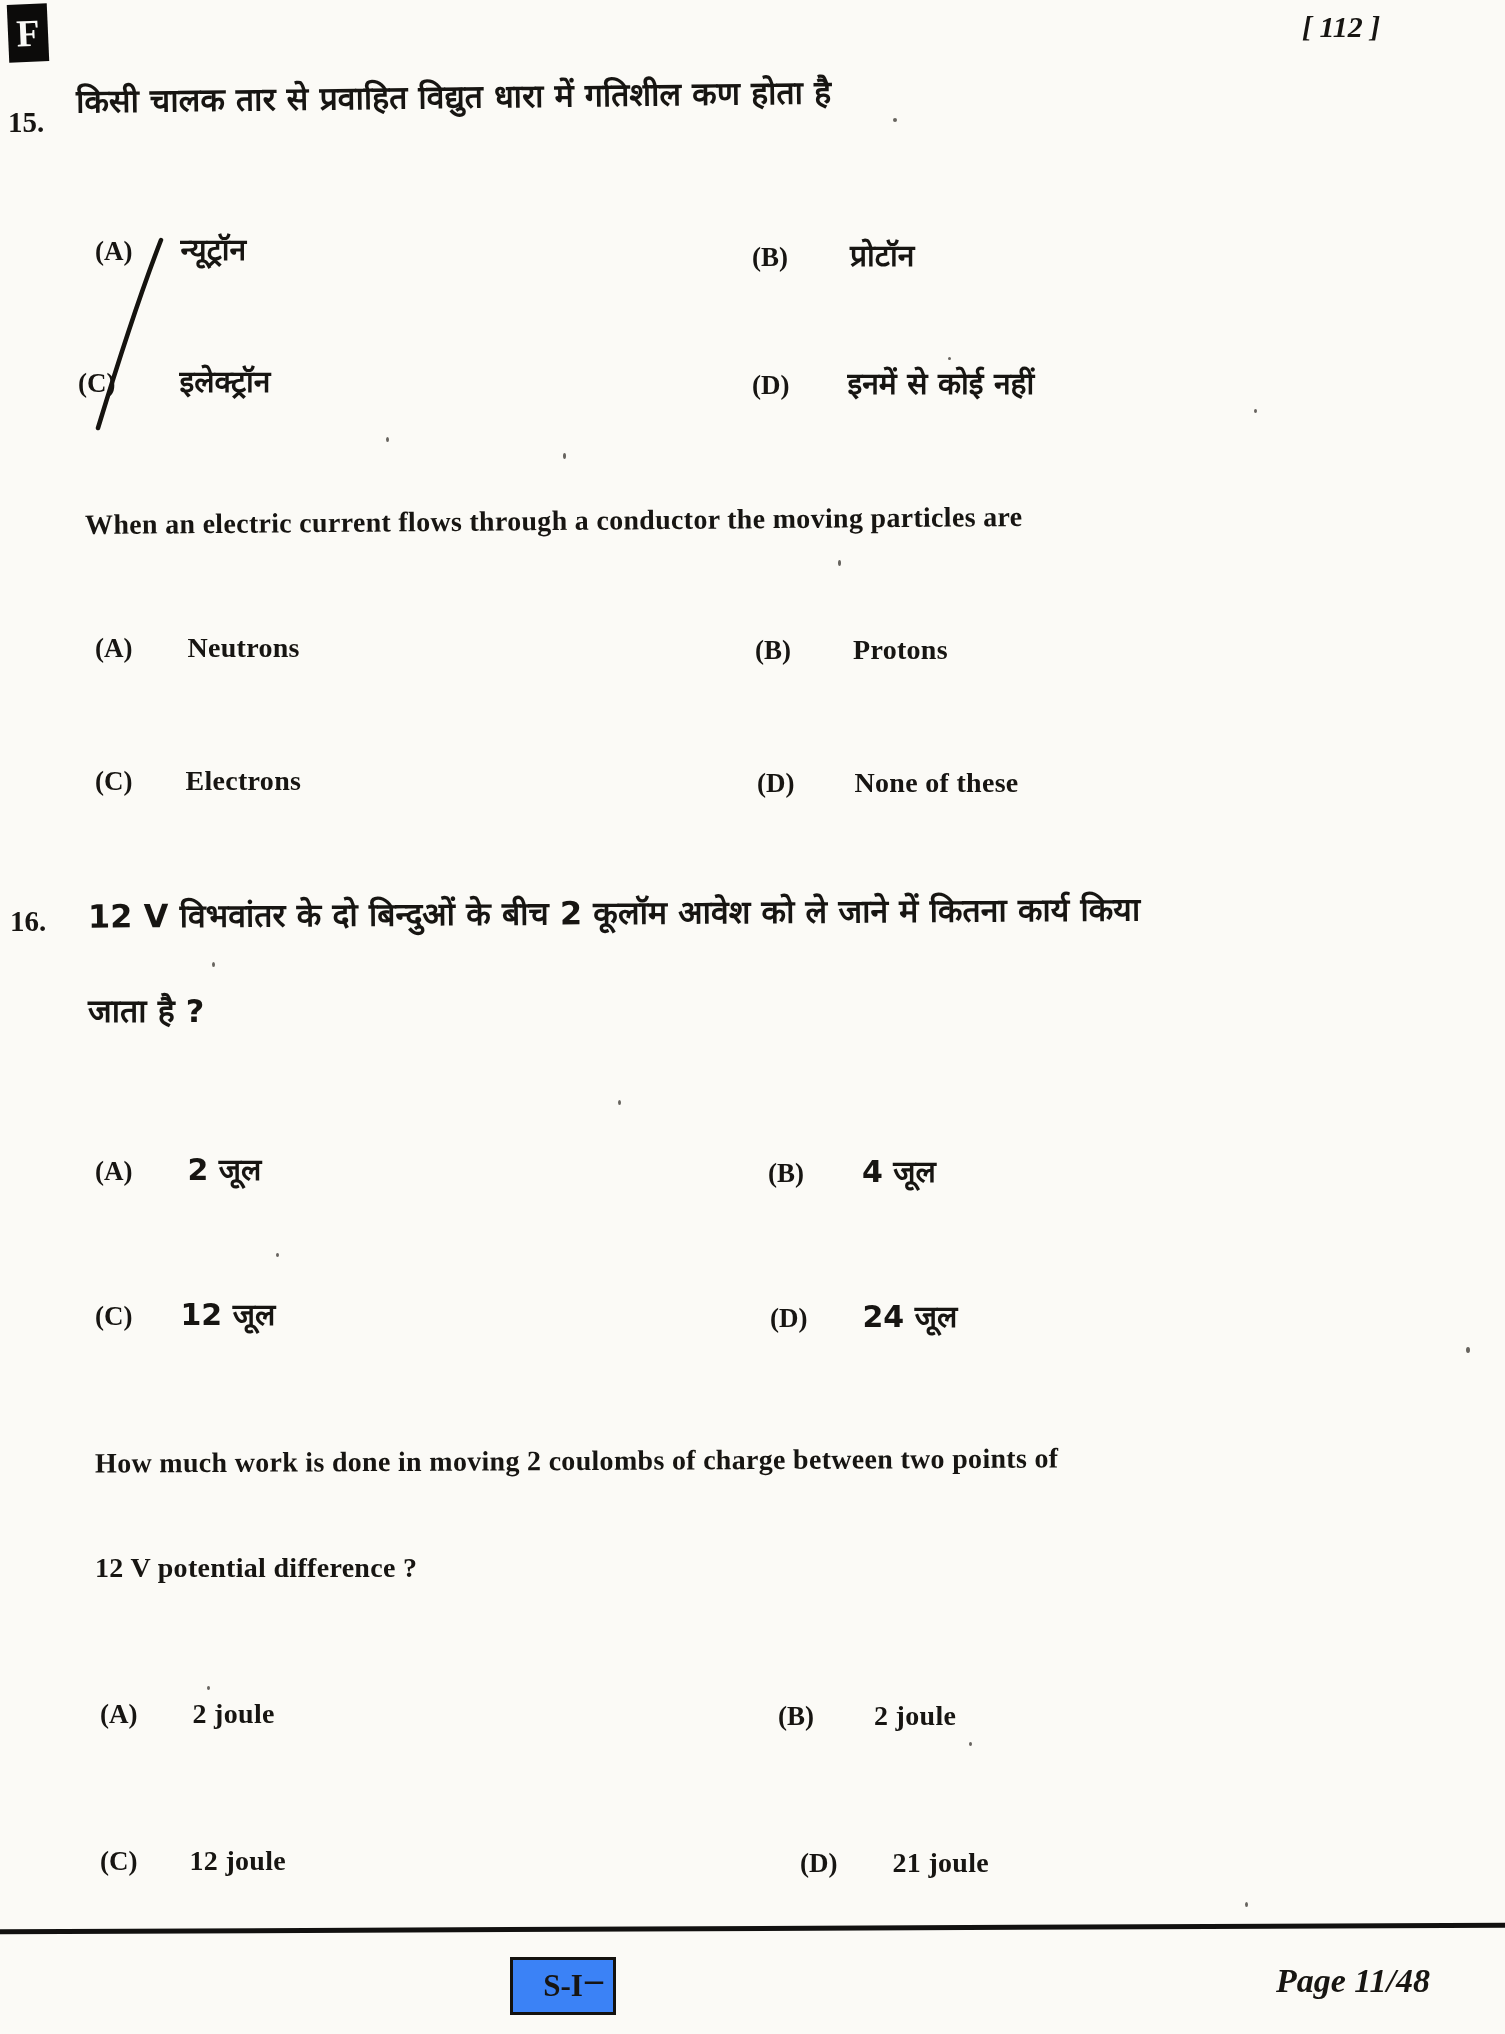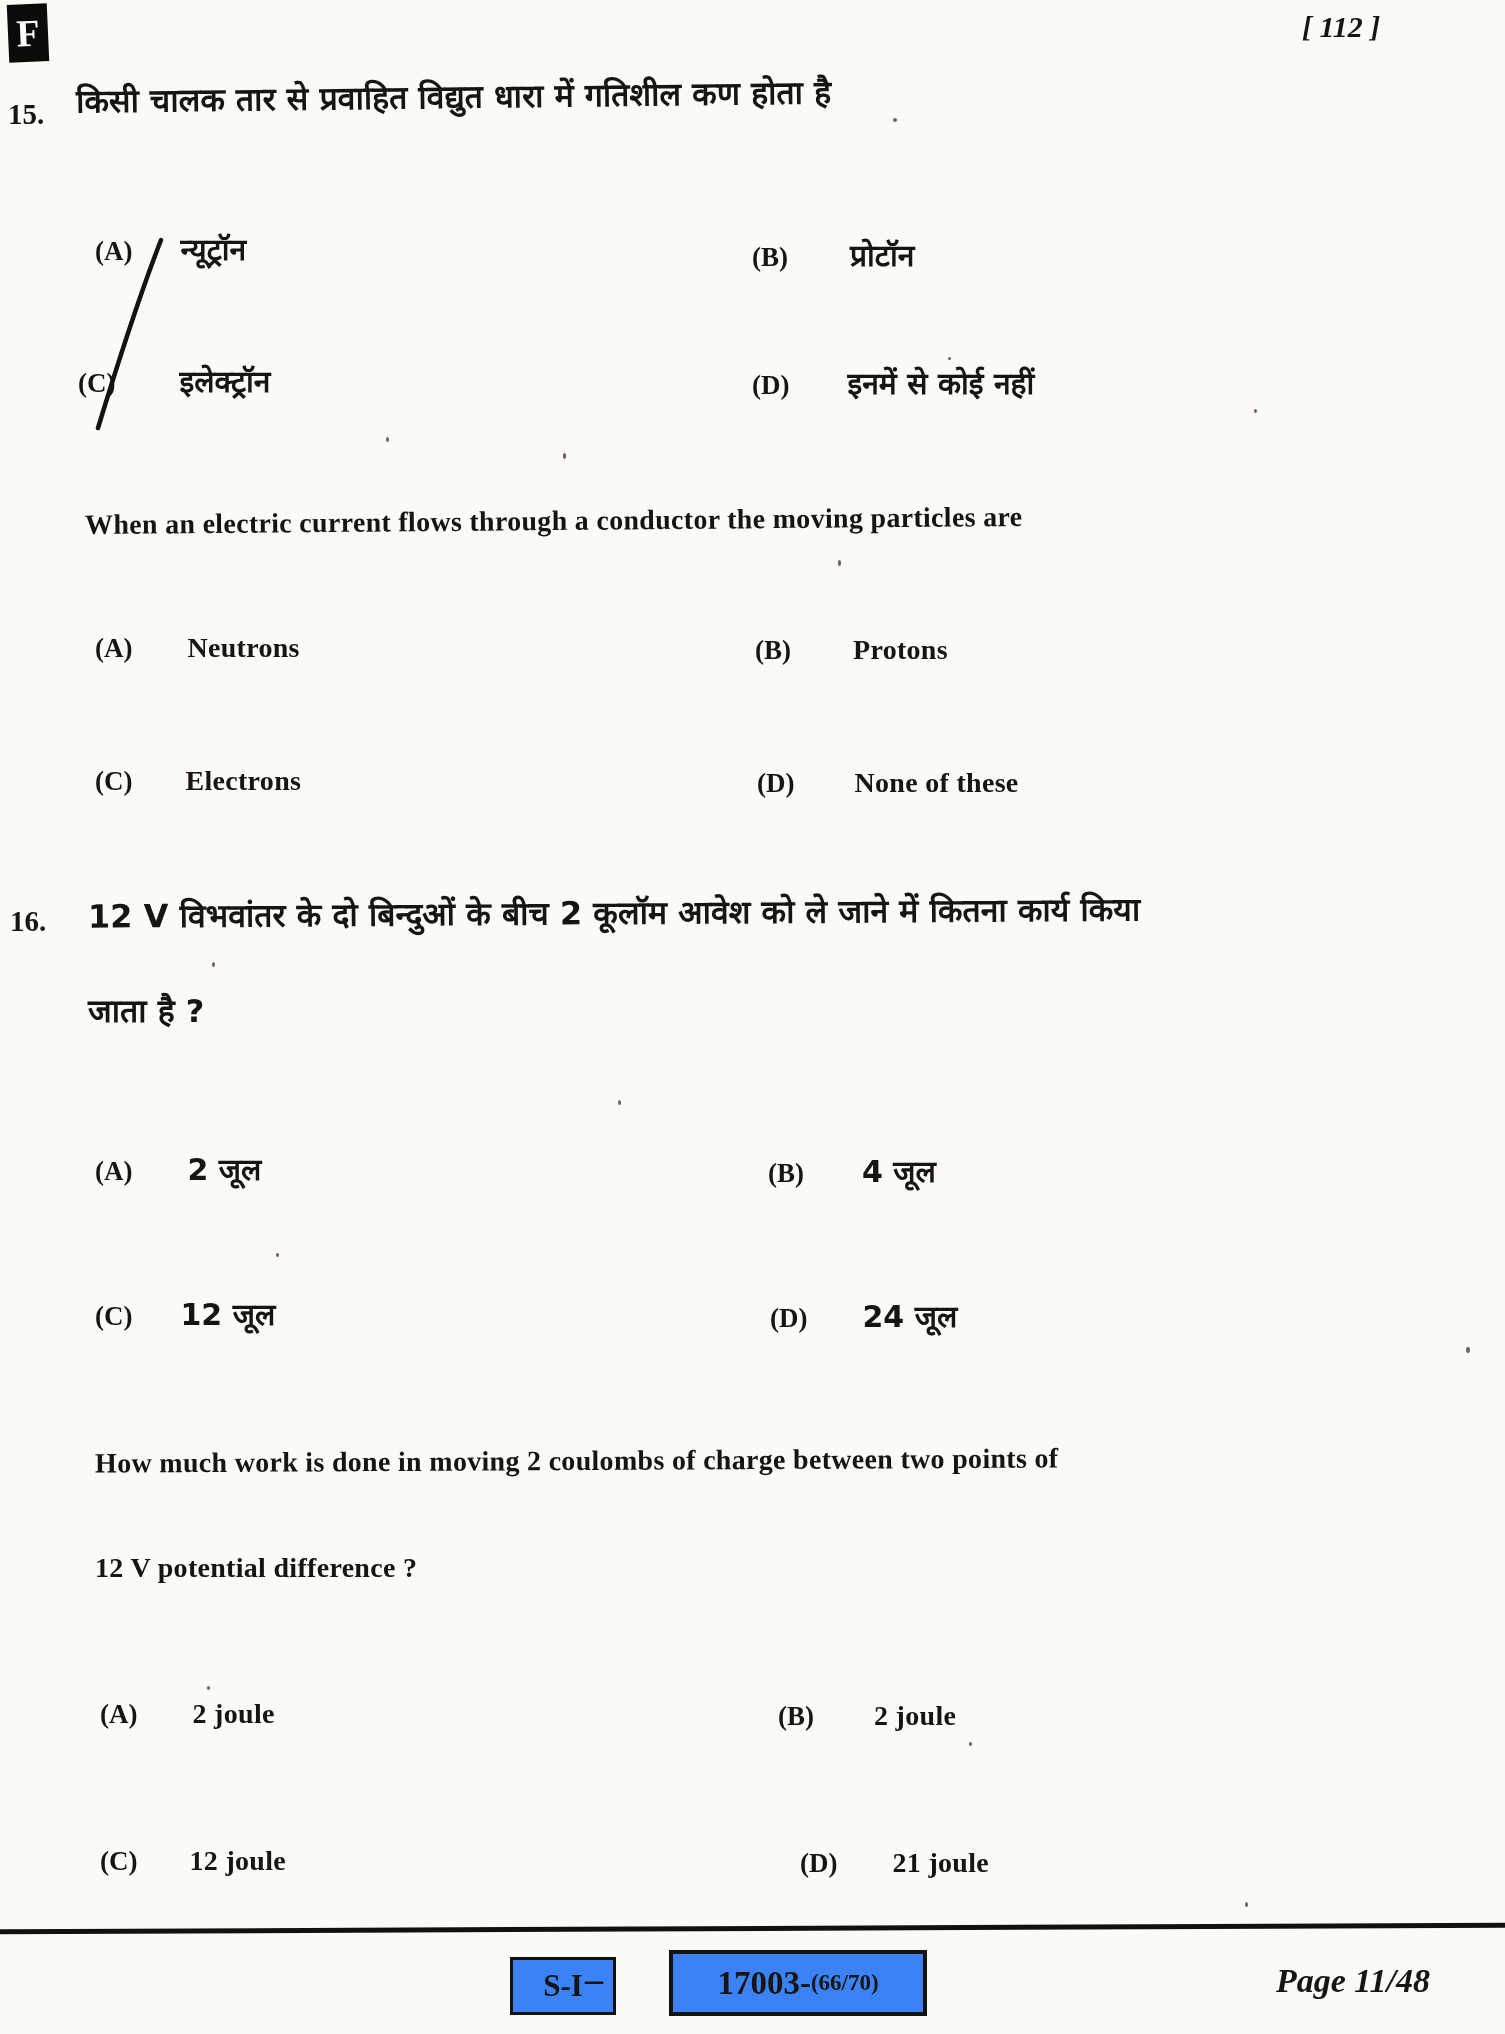--- a/index.html
+++ b/index.html
@@ -44,21 +44,21 @@
 </head>
 <body>
 
 <div class="page">
 
   <div class="badge">
     <span>F</span>
   </div>
   <div class="abs top-pagenum" style="left:1302px;top:10px;font-style:italic;">[ 112 ]</div>
 
-  <div class="abs qnum" style="left:8px;top:98px;">15.</div>
+  <div class="abs qnum" style="left:8px;top:106px;">15.</div>
   <div class="abs hindi qtext-hi" style="left:76px;top:74px;transform:rotate(-0.7deg);">किसी चालक तार से प्रवाहित विद्युत धारा में गतिशील कण होता है</div>
 
   <div class="abs opt" style="left:95px;top:228px;gap:48px;">
     <span class="opt-label">(A)</span>
     <span class="hindi opt-text-hi">न्यूट्रॉन</span>
   </div>
   <div class="abs opt" style="left:752px;top:234px;gap:62px;">
     <span class="opt-label">(B)</span>
     <span class="hindi opt-text-hi">प्रोटॉन</span>
   </div>
@@ -135,24 +135,20 @@
     <span class="opt-label">(D)</span>
     <span class="eng opt-text-en">21 joule</span>
   </div>
 
   <div class="rule"></div>
 
   <div class="fbox" style="left:463px;top:1957px;width:100px;height:52px;font-size:31px;">
     <span>S-I</span>
   </div>
   <div class="abs footer-dash" style="left:585px;top:1958px;">–</div>
-  <div class="fbox code" style="left:622px;top:1950px;width:250px;height:58px;">
-    <span class="code-main">17003-</span>
-    <span class="code-sub">(66/70)</span>
-  </div>
   <div class="abs footer-page" style="left:1276px;top:1962px;">Page 11/48</div>
 
   <div class="speck" style="left:893px;top:118px;width:4px;height:4px;"></div>
   <div class="speck" style="left:386px;top:437px;width:3px;height:5px;"></div>
   <div class="speck" style="left:563px;top:453px;width:3px;height:6px;"></div>
   <div class="speck" style="left:948px;top:357px;width:3px;height:3px;"></div>
   <div class="speck" style="left:1254px;top:409px;width:3px;height:4px;"></div>
   <div class="speck" style="left:838px;top:560px;width:3px;height:6px;"></div>
   <div class="speck" style="left:212px;top:962px;width:3px;height:5px;"></div>
   <div class="speck" style="left:618px;top:1100px;width:3px;height:5px;"></div>

